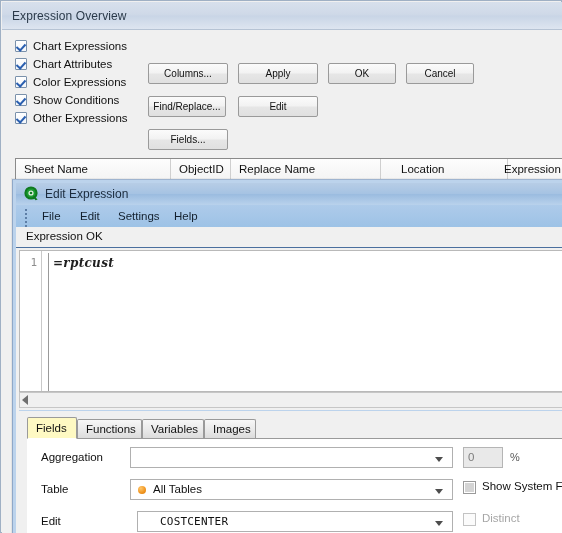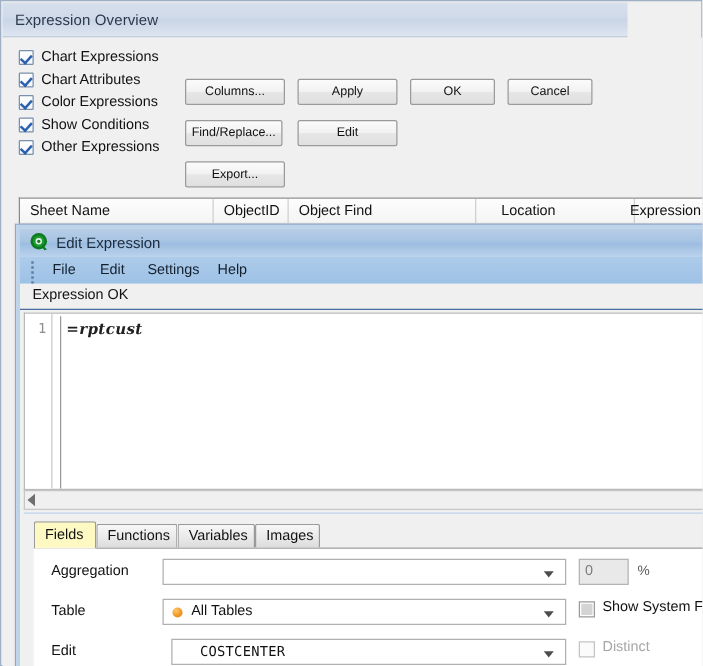--- a/index.html
+++ b/index.html
@@ -28,21 +28,21 @@
     left: 0; top: 0;
     width: 562px; height: 533px;
     background: #f0f0f0;
     border: 1px solid #9fb0c4;
     box-sizing: border-box;
   }
 
   .outer-titlebar {
     position: absolute;
     left: 1px; top: 1px;
-    width: 500px; height: 28px;
+    width: 560px; height: 28px;
     background: linear-gradient(to bottom, #d7e0ec 0%, #cfd9e8 45%, #c9d5e6 52%, #dde5f0 100%);
     border-bottom: 1px solid #b6c3d4;
     box-sizing: border-box;
     text-align: right;
   }
   .outer-title-text {
     position: absolute;
     left: 10px; top: 7px;
     font-size: 12px;
     color: #2b3a4a;
@@ -506,27 +506,27 @@
           <span class="cb-label">Other Expressions</span>
         </div>
       </div>
 
       <div class="btn" id="btn-columns">Columns...</div>
       <div class="btn" id="btn-apply">Apply</div>
       <div class="btn" id="btn-ok">OK</div>
       <div class="btn" id="btn-cancel">Cancel</div>
       <div class="btn" id="btn-findreplace">Find/Replace...</div>
       <div class="btn" id="btn-edit">Edit</div>
-      <div class="btn" id="btn-export">Export...</div>
+      <div class="btn" id="btn-export">Fields...</div>
 
       <div class="grid">
         <div class="grid-header">
           <div class="gh-cell" style="left:0px;width:155px;">Sheet Name</div>
           <div class="gh-cell" style="left:155px;width:60px;">ObjectID</div>
-          <div class="gh-cell" style="left:215px;width:150px;">Object Find</div>
+          <div class="gh-cell" style="left:215px;width:150px;">Replace Name</div>
           <div class="gh-cell" style="left:365px;width:115px;margin-left:12px;">Location</div>
           <div class="gh-cell" style="left:480px;width:80px;border-right:none;">Expression</div>
         </div>
         <div class="grid-row">
           <div class="gr-cell" style="left:0px;width:155px;"></div>
           <div class="gr-cell" style="left:155px;width:60px;"></div>
           <div class="gr-cell" style="left:215px;width:150px;"></div>
           <div class="gr-cell" style="left:365px;width:115px;"></div>
           <div class="gr-cell" style="left:480px;width:80px;">=rptcust</div>
         </div>

